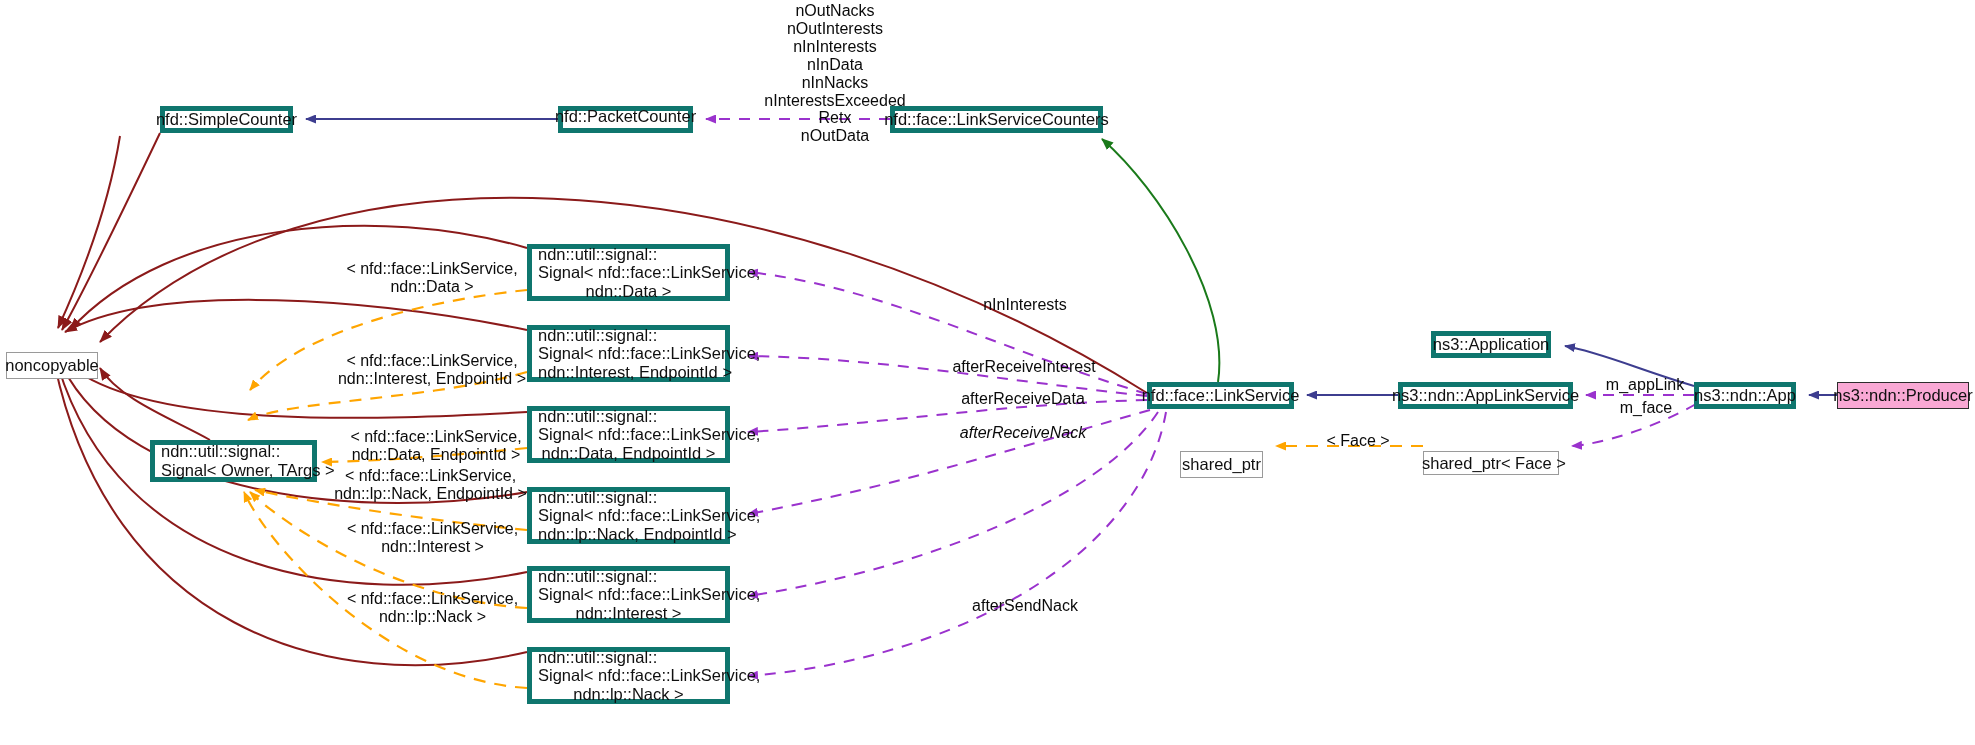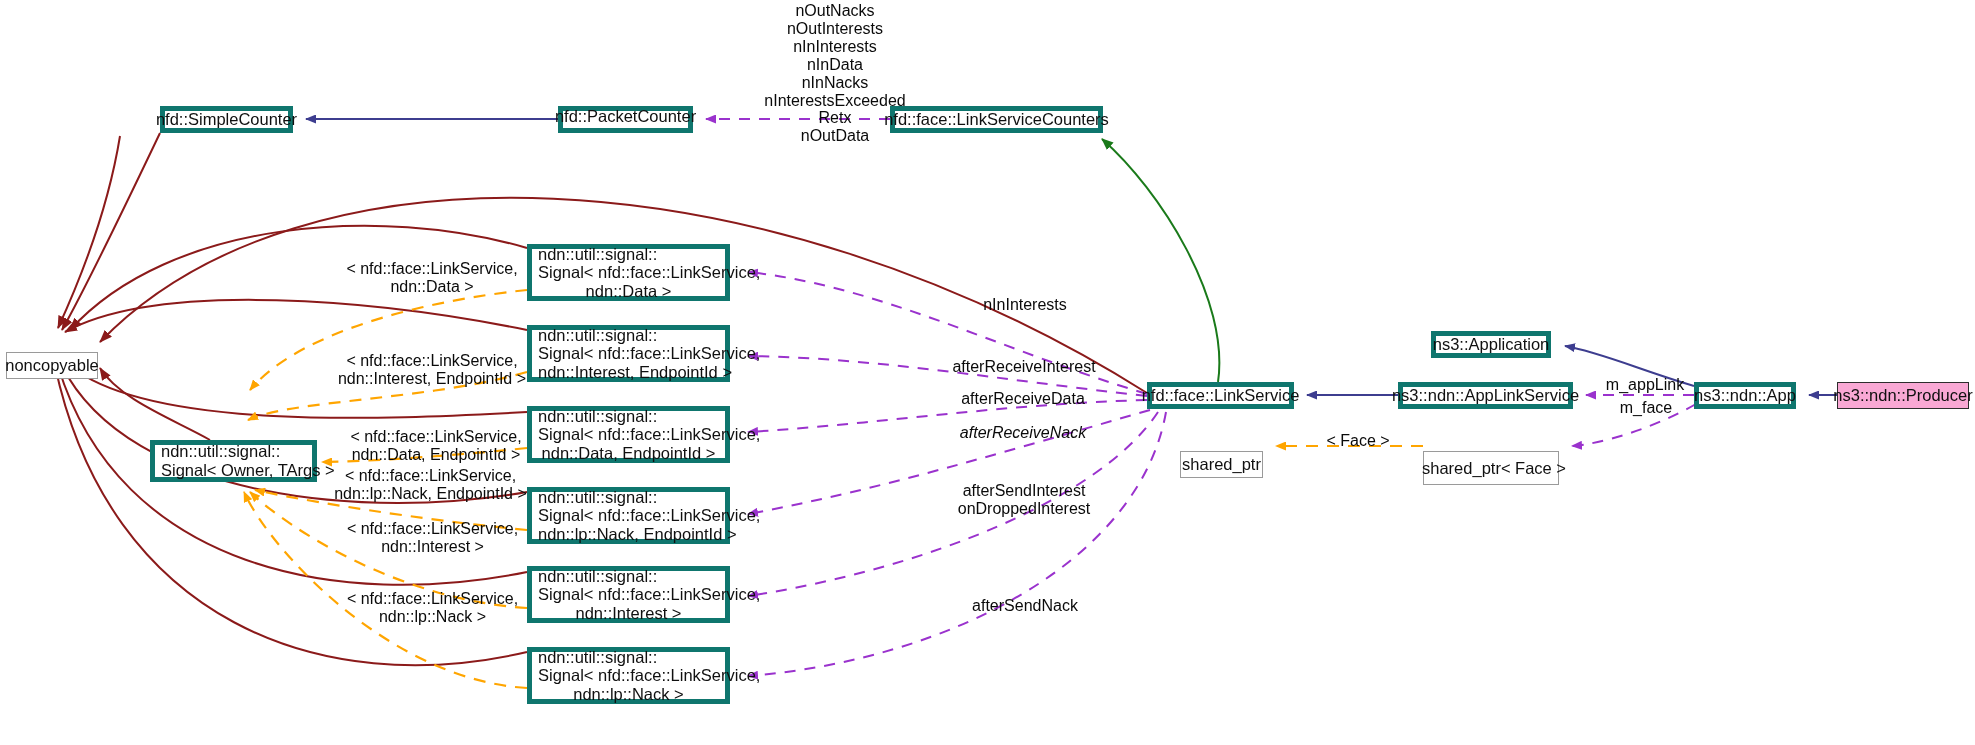--- a/index.html
+++ b/index.html
@@ -240,21 +240,21 @@
   </div>
 
   <div class="node" style="left:1147px;top:382px;width:147px;height:27px;">
     <span class="ln">nfd::face::LinkService</span>
   </div>
 
   <div class="node thin" style="left:1180px;top:433px;width:83px;height:27px;">
     <span class="ln">shared_ptr</span>
   </div>
 
-  <div class="node thin" style="left:1423px;top:433px;width:136px;height:34px;padding-left:12px;">
+  <div class="node thin" style="left:1423px;top:433px;width:136px;height:24px;padding-left:12px;">
     <span class="ln">shared_ptr&lt; Face &gt;</span>
   </div>
 
   <div class="node" style="left:1398px;top:382px;width:175px;height:27px;">
     <span class="ln">ns3::ndn::AppLinkService</span>
   </div>
 
   <div class="node" style="left:1431px;top:331px;width:120px;height:27px;">
     <span class="ln">ns3::Application</span>
   </div>
@@ -285,20 +285,18 @@
 ndn::lp::Nack, EndpointId &gt;</div>
   <div class="edge-label tmpl" style="left:330px;top:520px;width:205px;">&lt; nfd::face::LinkService,
 ndn::Interest &gt;</div>
   <div class="edge-label tmpl" style="left:330px;top:590px;width:205px;">&lt; nfd::face::LinkService,
 ndn::lp::Nack &gt;</div>
 
   <div class="edge-label" style="left:950px;top:296px;width:150px;">nInInterests</div>
   <div class="edge-label" style="left:932px;top:358px;width:184px;">afterReceiveInterest</div>
   <div class="edge-label" style="left:940px;top:390px;width:166px;">afterReceiveData</div>
   <div class="edge-label" style="left:940px;top:424px;width:166px;font-style:italic;">afterReceiveNack</div>
-  <div class="edge-label" style="left:938px;top:482px;width:172px;">afterSendInterest
-onDroppedInterest</div>
   <div class="edge-label" style="left:950px;top:597px;width:150px;">afterSendNack</div>
   <div class="edge-label" style="left:1316px;top:432px;width:84px;">&lt; Face &gt;</div>
   <div class="edge-label" style="left:1597px;top:376px;width:96px;">m_appLink</div>
   <div class="edge-label" style="left:1613px;top:399px;width:66px;">m_face</div>
 
 </div>
 
 </body></html>

